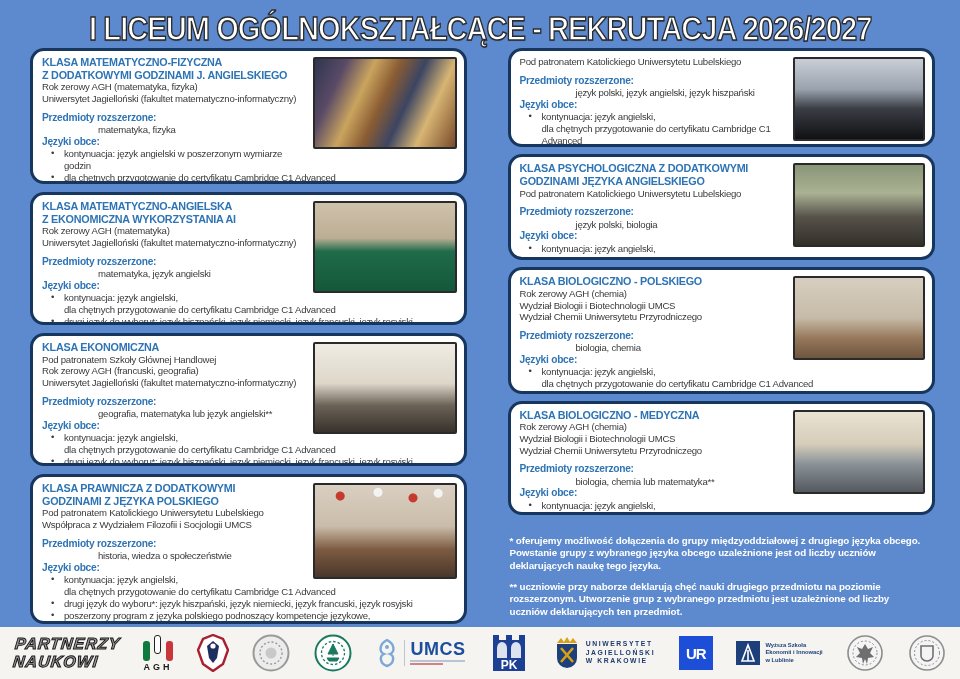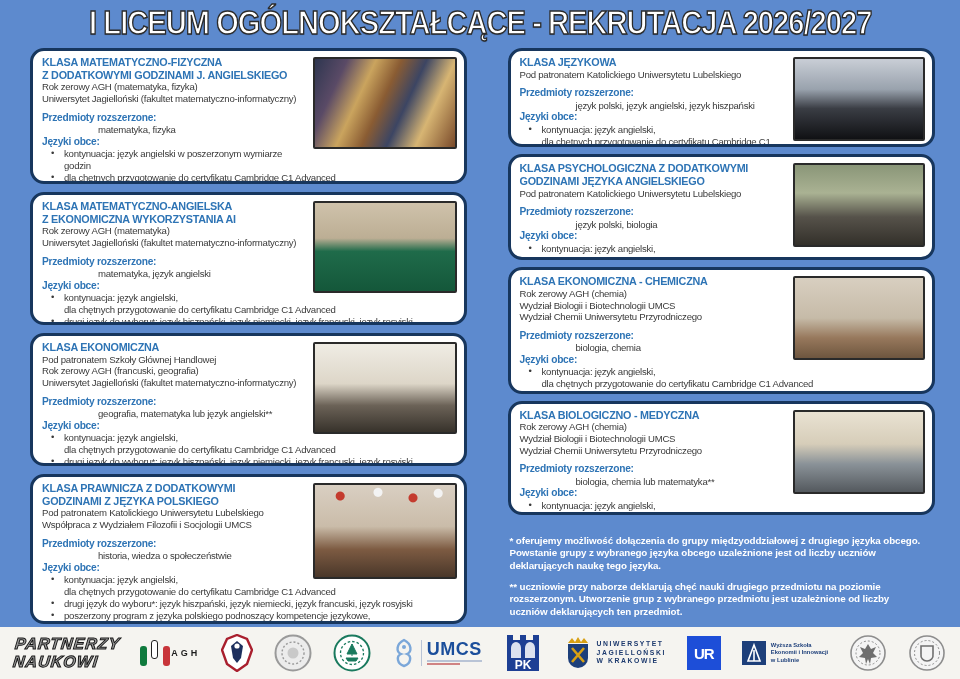--- a/index.html
+++ b/index.html
@@ -2,21 +2,21 @@
 <html><head>
 <meta charset="utf-8">
 <style>
   html,body{margin:0;padding:0}
   body{
     width:960px;height:679px;overflow:hidden;position:relative;
     background:#5d8ace;
     font-family:"Liberation Sans",sans-serif;
   }
   
-  .header{height:46px;display:flex;align-items:center;justify-content:center}
+  .header{height:46px;display:flex;align-items:flex-end;justify-content:center}
   .poster-title{
     font-size:30px;font-weight:bold;color:#fff;letter-spacing:-1px;
     transform:scaleX(.97) scaleY(1.08);
     -webkit-text-stroke:1.3px #2b2b2b;
     text-shadow:0 1px 1px rgba(0,0,0,.35);
     white-space:nowrap;
   }
   
   .main{display:flex;gap:41px;padding:2px 25px 0 30px;height:579px}
   .col{display:flex;flex-direction:column}
@@ -76,21 +76,21 @@
     display:flex;align-items:center;justify-content:space-between;
     padding:0 14px;box-sizing:border-box;
   }
   .partners-label{
     font-style:italic;font-weight:bold;font-size:16px;line-height:1.15;color:#9c9c9c;
     -webkit-text-stroke:1px #151515;letter-spacing:1px;transform:skewX(-6deg);
     white-space:pre-line;
   }
   .logo{display:flex;align-items:center;gap:5px;flex:none}
   
-  .agh{flex-direction:row;gap:1px}
+  .agh{flex-direction:column;gap:1px}
   .agh-bars{position:relative;width:30px;height:26px}
   .agh-bars span{position:absolute;width:7px;border-radius:3px}
   .agh-bars .g{left:0;bottom:0;height:20px;background:#0f7a3d}
   .agh-bars .m{left:11px;bottom:7px;height:19px;background:#fff;border:1.5px solid #222;box-sizing:border-box}
   .agh-bars .r{right:0;bottom:0;height:20px;background:#c8353a}
   .agh-text{font-size:9px;font-weight:bold;color:#1c1c1c;letter-spacing:3px}
   
   .uj-lines div{font-size:6.8px;font-weight:bold;color:#1d3a6e;letter-spacing:1.6px;line-height:1.25}
   .wsei-lines div{font-size:5.8px;font-weight:bold;color:#1d3f7a;line-height:1.25}
   .ur-box{
@@ -175,21 +175,20 @@
           <li>drugi język do wyboru*: język hiszpański, język niemiecki, język francuski, język rosyjski</li>
           <li>poszerzony program z języka polskiego podnoszący kompetencje językowe,
 literackie i komunikacyjne</li>
         </ul>
 
   </article>
     </div>
   <div class="col col-right">
     <article class="card">
     <div class="photo ph-stage-performance"></div>
-    <div class="card-title">KLASA JĘZYKOWA</div>
     <div class="card-intro">Pod patronatem Katolickiego Uniwersytetu Lubelskiego</div>
     <div class="sec-label first">Przedmioty rozszerzone:</div>
     <div class="sec-value">język polski, język angielski, język hiszpański</div>
     <div class="sec-label">Języki obce:</div>
     <ul class="bullets">
           <li>kontynuacja: język angielski,
 dla chętnych przygotowanie do certyfikatu Cambridge C1 Advanced</li>
         </ul>
 
   </article>
@@ -202,21 +201,21 @@
     <div class="sec-value">język polski, biologia</div>
     <div class="sec-label">Języki obce:</div>
     <ul class="bullets">
           <li>kontynuacja: język angielski,
 dla chętnych przygotowanie do certyfikatu Cambridge C1 Advanced</li>
         </ul>
 
   </article>
       <article class="card">
     <div class="photo ph-microscope-lab"></div>
-    <div class="card-title">KLASA EKONOMICZNA - CHEMICZNA</div>
+    <div class="card-title">KLASA BIOLOGICZNO - POLSKIEGO</div>
     <div class="card-intro">Rok zerowy AGH (chemia)
 Wydział Biologii i Biotechnologii UMCS
 Wydział Chemii Uniwersytetu Przyrodniczego</div>
     <div class="sec-label first">Przedmioty rozszerzone:</div>
     <div class="sec-value">biologia, chemia</div>
     <div class="sec-label">Języki obce:</div>
     <ul class="bullets">
           <li>kontynuacja: język angielski,
 dla chętnych przygotowanie do certyfikatu Cambridge C1 Advanced</li>
           <li>drugi język do wyboru*: język hiszpański, język niemiecki, język francuski, język rosyjski</li>

